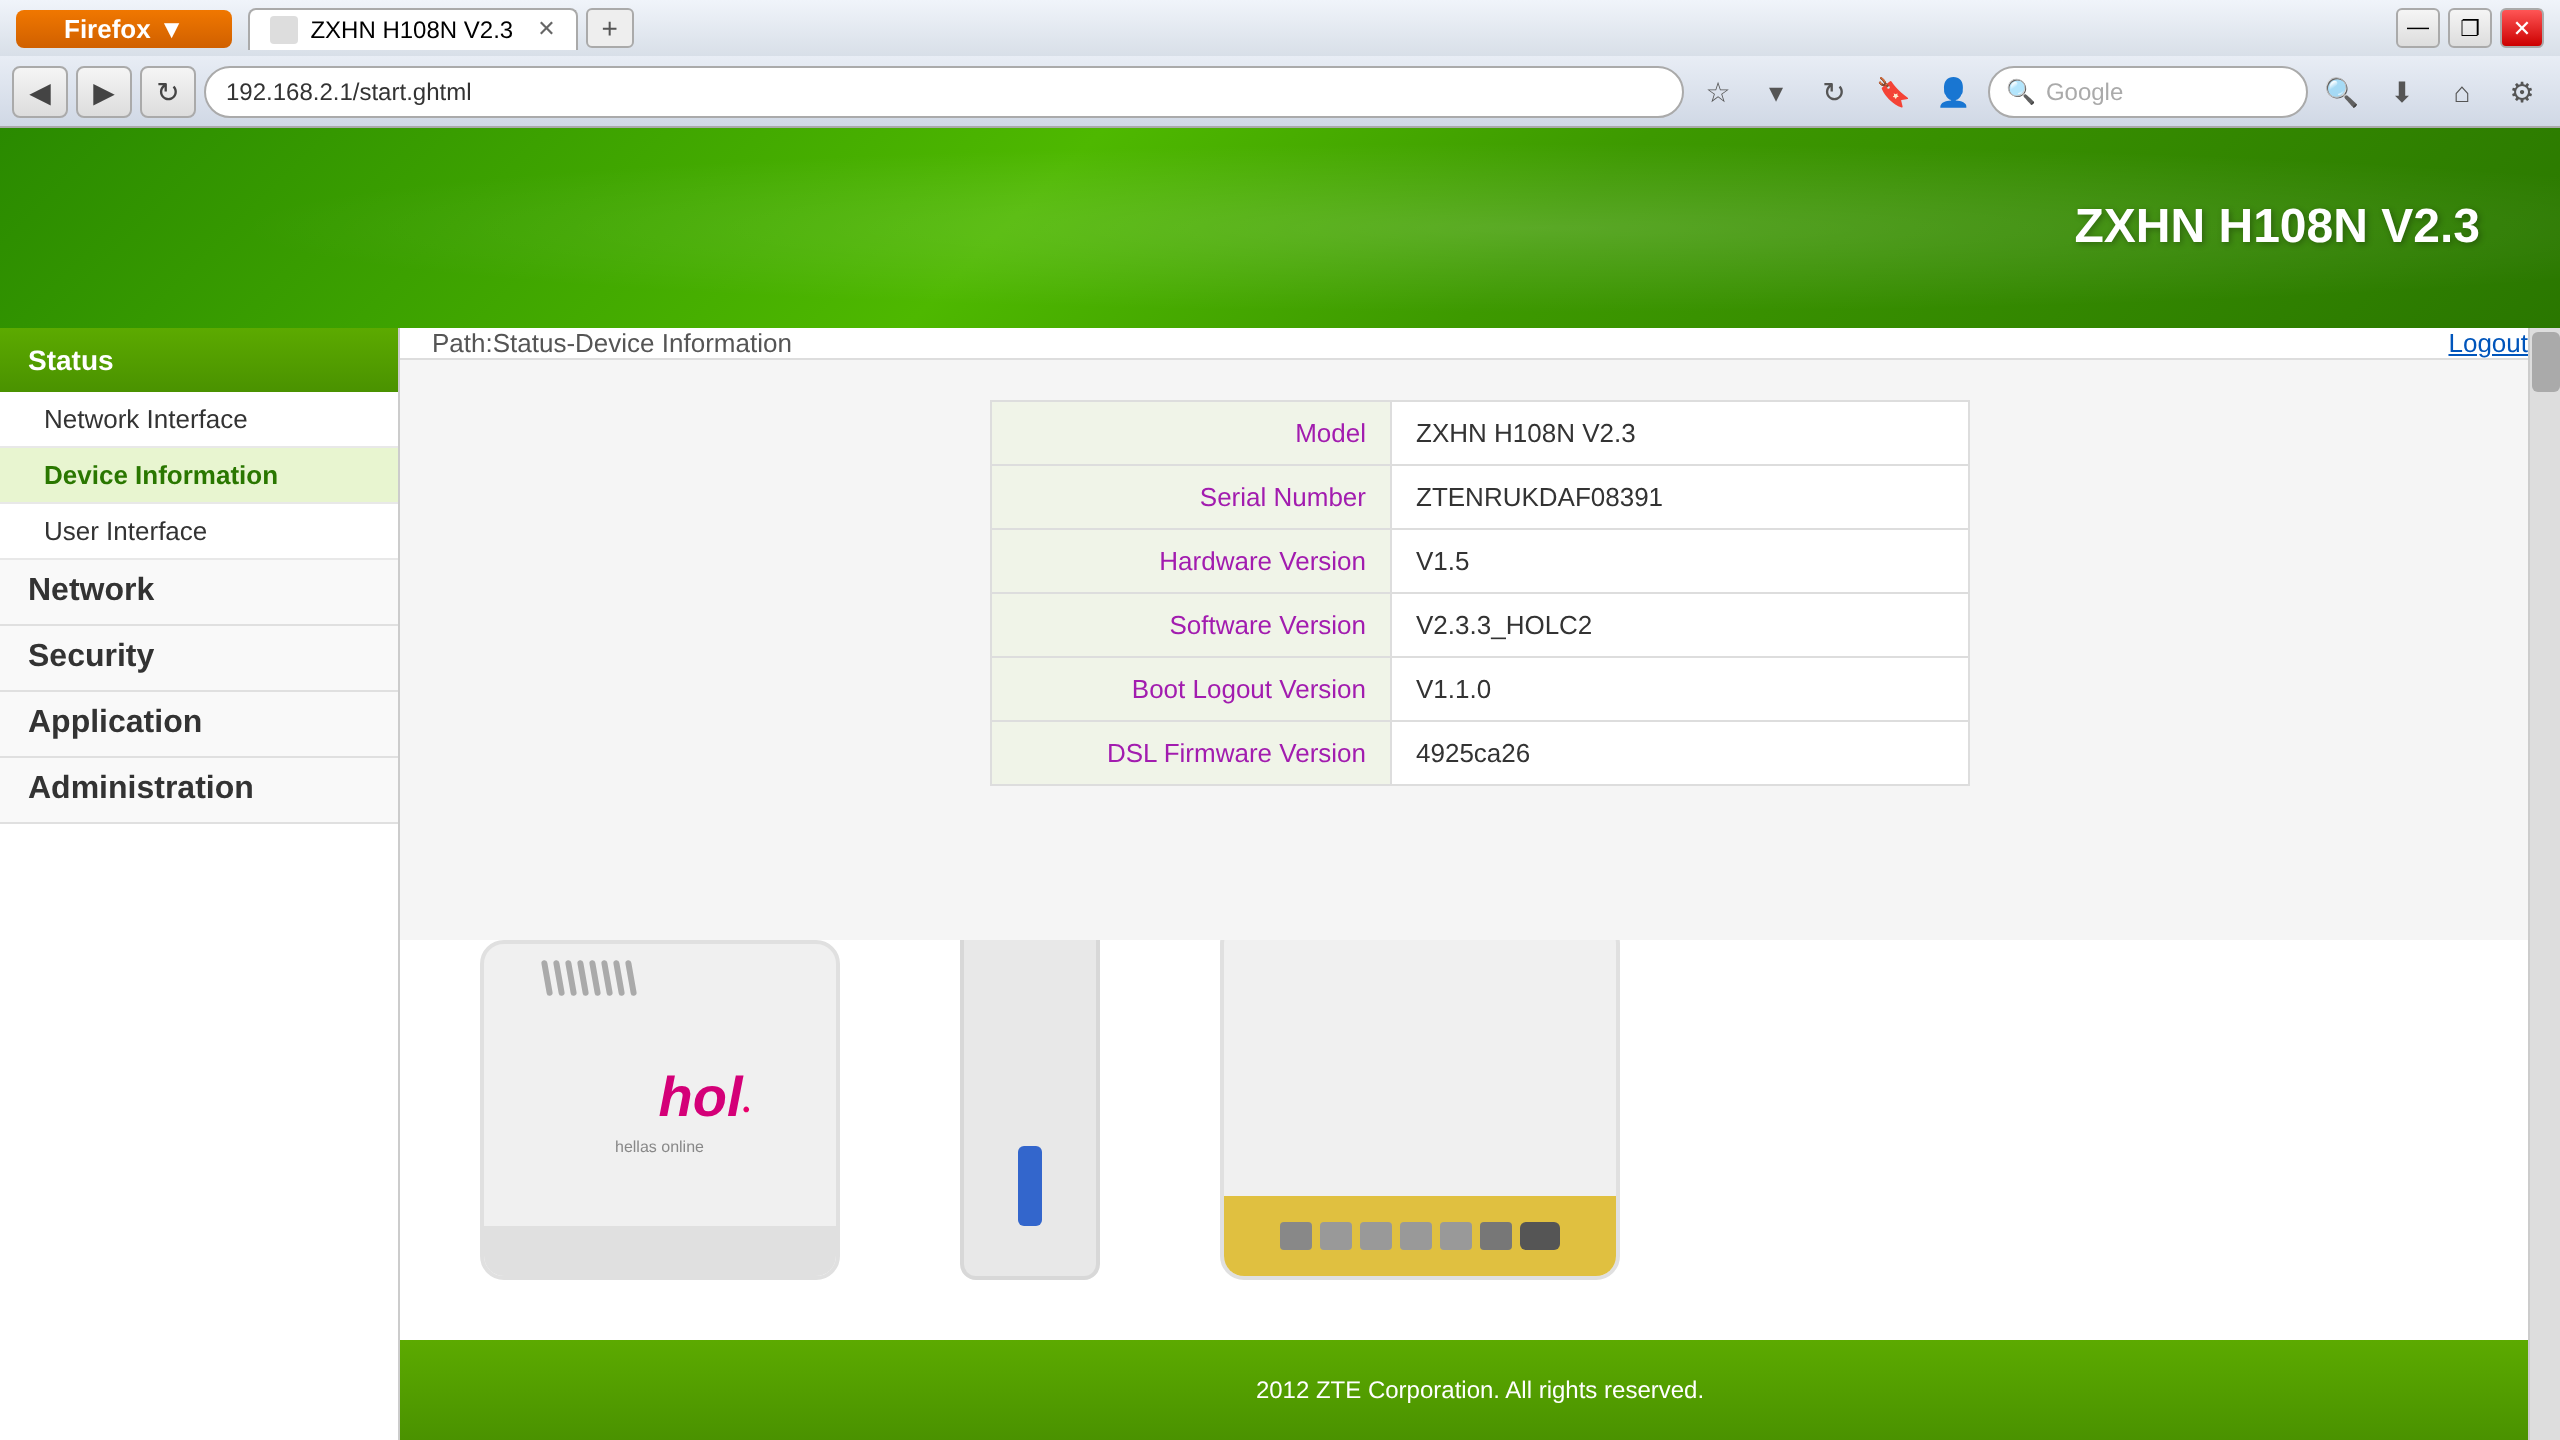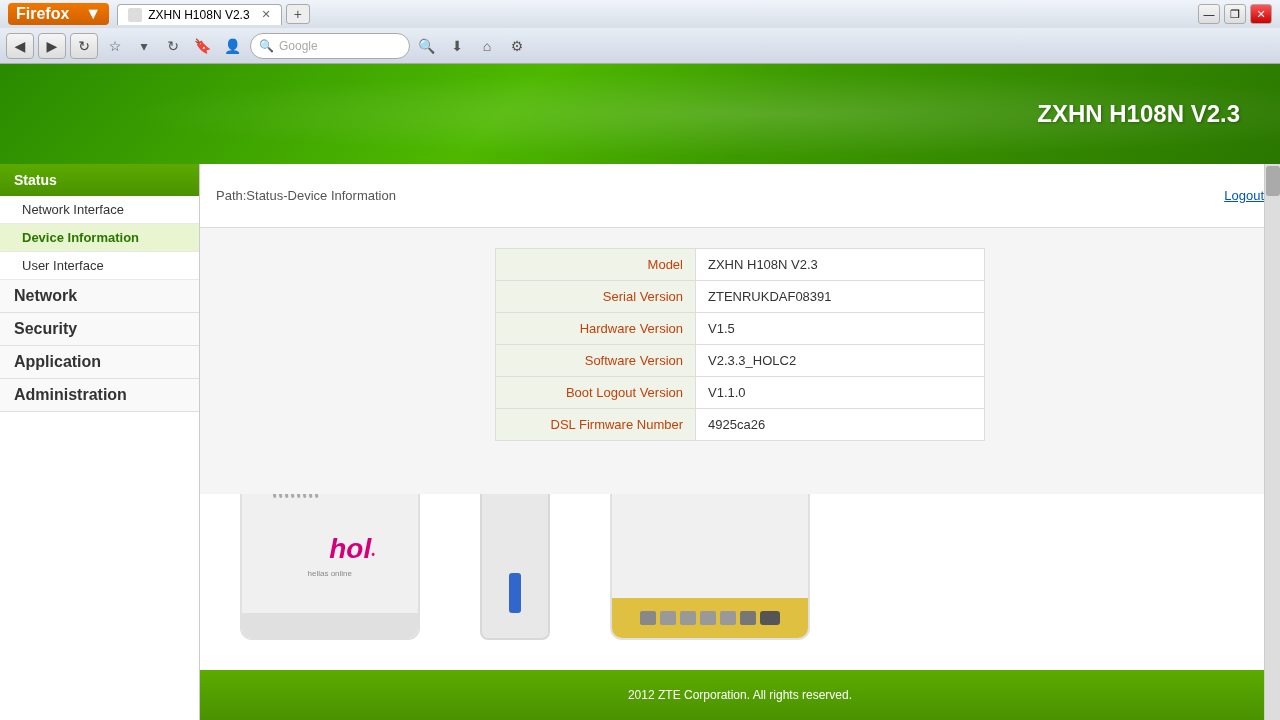--- a/index.html
+++ b/index.html
@@ -2,21 +2,21 @@
 <html><head>
   <meta charset="utf-8">
   <style>
     * { margin: 0; padding: 0; box-sizing: border-box; }
     body { font-family: Arial, sans-serif; font-size: 13px; background: #c8c8c8; overflow: hidden; }
 
     
     .browser-chrome { background: #dde3ec; width: 1280px; height: 720px; display: flex; flex-direction: column; }
 
     .title-bar { background: linear-gradient(to bottom, #f0f4fa, #d8dfe8); height: 28px; display: flex; align-items: center; padding: 0 8px; gap: 8px; }
-    .firefox-btn { background: linear-gradient(to bottom, #f07700, #d06000); color: white; border: none; border-radius: 4px; padding: 2px 8px; font-size: 16px; font-weight: bold; display: flex; align-items: center; gap: 16px; cursor: pointer; }
+    .firefox-btn { background: linear-gradient(to bottom, #f07700, #d06000); color: white; border: none; border-radius: 4px; padding: 2px 24px; font-size: 13px; font-weight: bold; display: flex; align-items: center; gap: 4px; cursor: pointer; }
     .tab-bar { display: flex; align-items: center; gap: 4px; flex: 1; }
     .tab { background: white; border: 1px solid #aaa; border-bottom: none; border-radius: 4px 4px 0 0; padding: 3px 10px; font-size: 12px; display: flex; align-items: center; gap: 6px; }
     .tab-favicon { width: 14px; height: 14px; background: #ddd; border-radius: 2px; }
     .tab-close { cursor: pointer; color: #666; font-size: 11px; margin-left: 6px; }
     .new-tab-btn { width: 24px; height: 20px; border: 1px solid #aaa; border-radius: 3px; background: #eee; display: flex; align-items: center; justify-content: center; cursor: pointer; font-size: 14px; color: #555; }
     .window-controls { display: flex; gap: 4px; }
     .win-btn { width: 22px; height: 20px; border: 1px solid #aaa; border-radius: 3px; background: linear-gradient(to bottom, #f5f5f5, #ddd); display: flex; align-items: center; justify-content: center; font-size: 11px; cursor: pointer; }
     .win-btn.close { background: linear-gradient(to bottom, #f55, #c00); color: white; }
 
     .nav-bar { background: linear-gradient(to bottom, #e8edf5, #d0d8e5); height: 36px; display: flex; align-items: center; padding: 0 6px; gap: 4px; border-bottom: 1px solid #aaa; }
@@ -74,33 +74,33 @@
       font-size: 16px;
       color: #333;
       font-weight: bold;
       border-bottom: 1px solid #e0e0e0;
       cursor: pointer;
       background: #f9f9f9;
     }
 
     
     .content-area { flex: 1; padding: 0; display: flex; flex-direction: column; background: #f5f5f5; }
-    .content-header { background: white; border-bottom: 1px solid #ddd; padding: 24px 16px; display: flex; justify-content: space-between; align-items: center; }
+    .content-header { background: white; border-bottom: 1px solid #ddd; padding: 0 16px; display: flex; justify-content: space-between; align-items: center; }
     .path-text { color: #555; font-size: 13px; }
     .logout-link { color: #0055bb; font-size: 13px; cursor: pointer; text-decoration: underline; }
 
     .content-body { padding: 20px; flex: 1; }
 
     
     .info-table { border-collapse: collapse; width: 490px; margin: 0 auto; }
     .info-table tr { border-bottom: 1px solid #ddd; }
     .info-table td { padding: 8px 12px; font-size: 13px; }
     .info-table td:first-child {
       text-align: right;
-      color: #c2410c;
+      color: #a21caf;
       background: #f0f4e8;
       width: 200px;
       border-right: 1px solid #ddd;
       border-left: 1px solid #ddd;
     }
     .info-table td:last-child {
       background: white;
       color: #333;
       border-right: 1px solid #ddd;
     }
@@ -192,20 +192,23 @@
   <div class="nav-bar">
     <div class="nav-btn">
       <span>◀</span>
     </div>
     <div class="nav-btn">
       <span>▶</span>
     </div>
     <div class="nav-btn">
       <span>↻</span>
     </div>
+    <div class="address-bar">
+      <span>192.168.2.1/start.ghtml</span>
+    </div>
     <div class="nav-icons">
       <div class="nav-icon">☆</div>
       <div class="nav-icon">▾</div>
       <div class="nav-icon">↻</div>
     </div>
     <div class="nav-icon">🔖</div>
     <div class="nav-icon">👤</div>
     <div class="search-bar">
       <span style="color:#666; font-size:12px;">🔍</span>
       <span style="color:#aaa;">Google</span>
@@ -259,37 +262,37 @@
             <span class="logout-link">Logout</span>
           </div>
           <div class="content-body">
             <table class="info-table">
               <tbody id="device-info-tbody">
               <tr>
                     <td>Model</td>
                     <td>ZXHN H108N V2.3</td>
                   </tr>
                   <tr>
-                    <td>Serial Version</td>
+                    <td>Serial Number</td>
                     <td>ZTENRUKDAF08391</td>
                   </tr>
                   <tr>
                     <td>Hardware Version</td>
                     <td>V1.5</td>
                   </tr>
                   <tr>
                     <td>Software Version</td>
                     <td>V2.3.3_HOLC2</td>
                   </tr>
                   <tr>
                     <td>Boot Logout Version</td>
                     <td>V1.1.0</td>
                   </tr>
                   <tr>
-                    <td>DSL Firmware Number</td>
+                    <td>DSL Firmware Version</td>
                     <td>4925ca26</td>
                   </tr>
                 </tbody>
             </table>
           </div>
 
           <div class="bottom-area">
             <div class="router-images">
 
               <div class="router-img-1">

